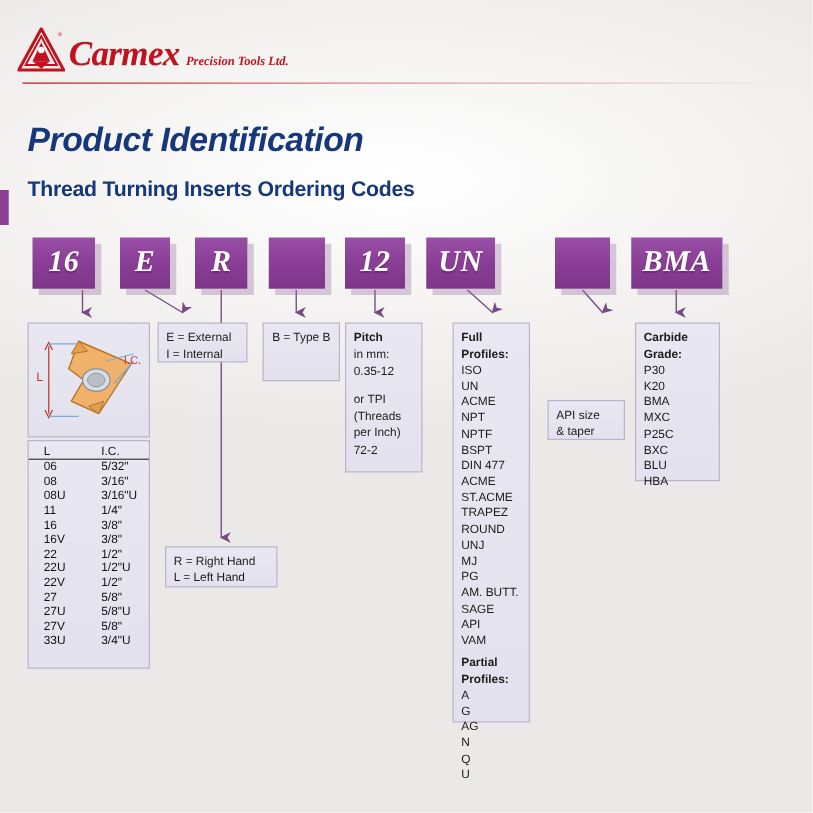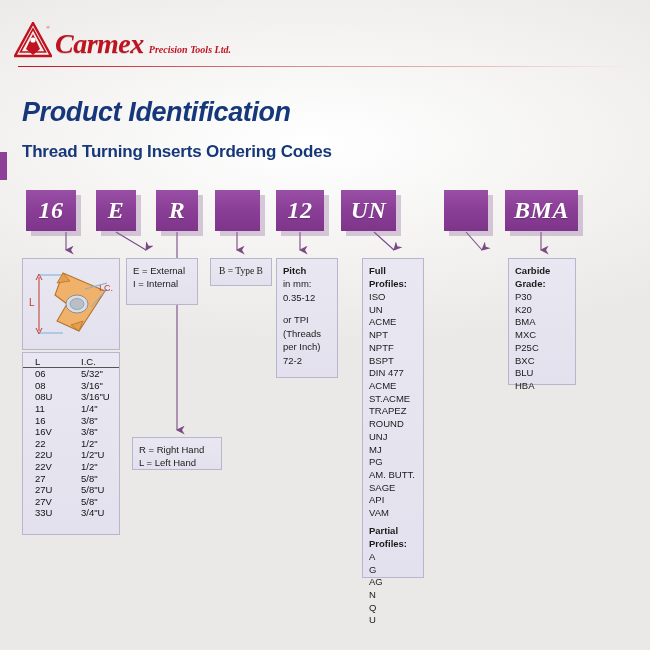--- a/index.html
+++ b/index.html
@@ -257,26 +257,26 @@
             <td class="c2">5/8"</td>
           </tr>
           <tr>
             <td class="c1">33U</td>
             <td class="c2">3/4"U</td>
           </tr>
         </tbody>
     </table>
   </div>
 
-  <div class="descbox" style="left:126px;top:258px;width:72px;height:47px;">
+  <div class="descbox" style="left:126px;top:258px;width:72px;height:32px;">
     <div>E = External</div>
     <div>I  = Internal</div>
   </div>
 
-  <div class="descbox" style="left:210px;top:258px;width:62px;height:28px;display:flex;align-items:center;justify-content:center;font-family:Liberation Serif, serif;">
+  <div class="descbox" style="left:210px;top:258px;width:62px;height:47px;display:flex;justify-content:center;">
     <div>B = Type B</div>
   </div>
 
   <div class="descbox" style="left:132px;top:437px;width:90px;height:33px;">
     <div>R = Right Hand</div>
     <div>L = Left Hand</div>
   </div>
 
   <div class="descbox" style="left:276px;top:258px;width:62px;height:120px;">
     <div style="font-weight:bold">Pitch</div>
@@ -318,20 +318,24 @@
         <li>A</li>
         <li>G</li>
         <li>AG</li>
         <li>N</li>
         <li>Q</li>
         <li>U</li>
       </ul>
   </div>
 
 
+  <div class="descbox" style="left:438px;top:320px;width:62px;height:32px;">
+    <div>API size</div>
+    <div>&amp; taper</div>
+  </div>
 
   <div class="descbox" style="left:508px;top:258px;width:68px;height:127px;">
     <div style="font-weight:bold">Carbide</div>
     <div style="font-weight:bold">Grade:</div>
     <ul class="lst" id="carbide-list">
         <li>P30</li>
         <li>K20</li>
         <li>BMA</li>
         <li>MXC</li>
         <li>P25C</li>

